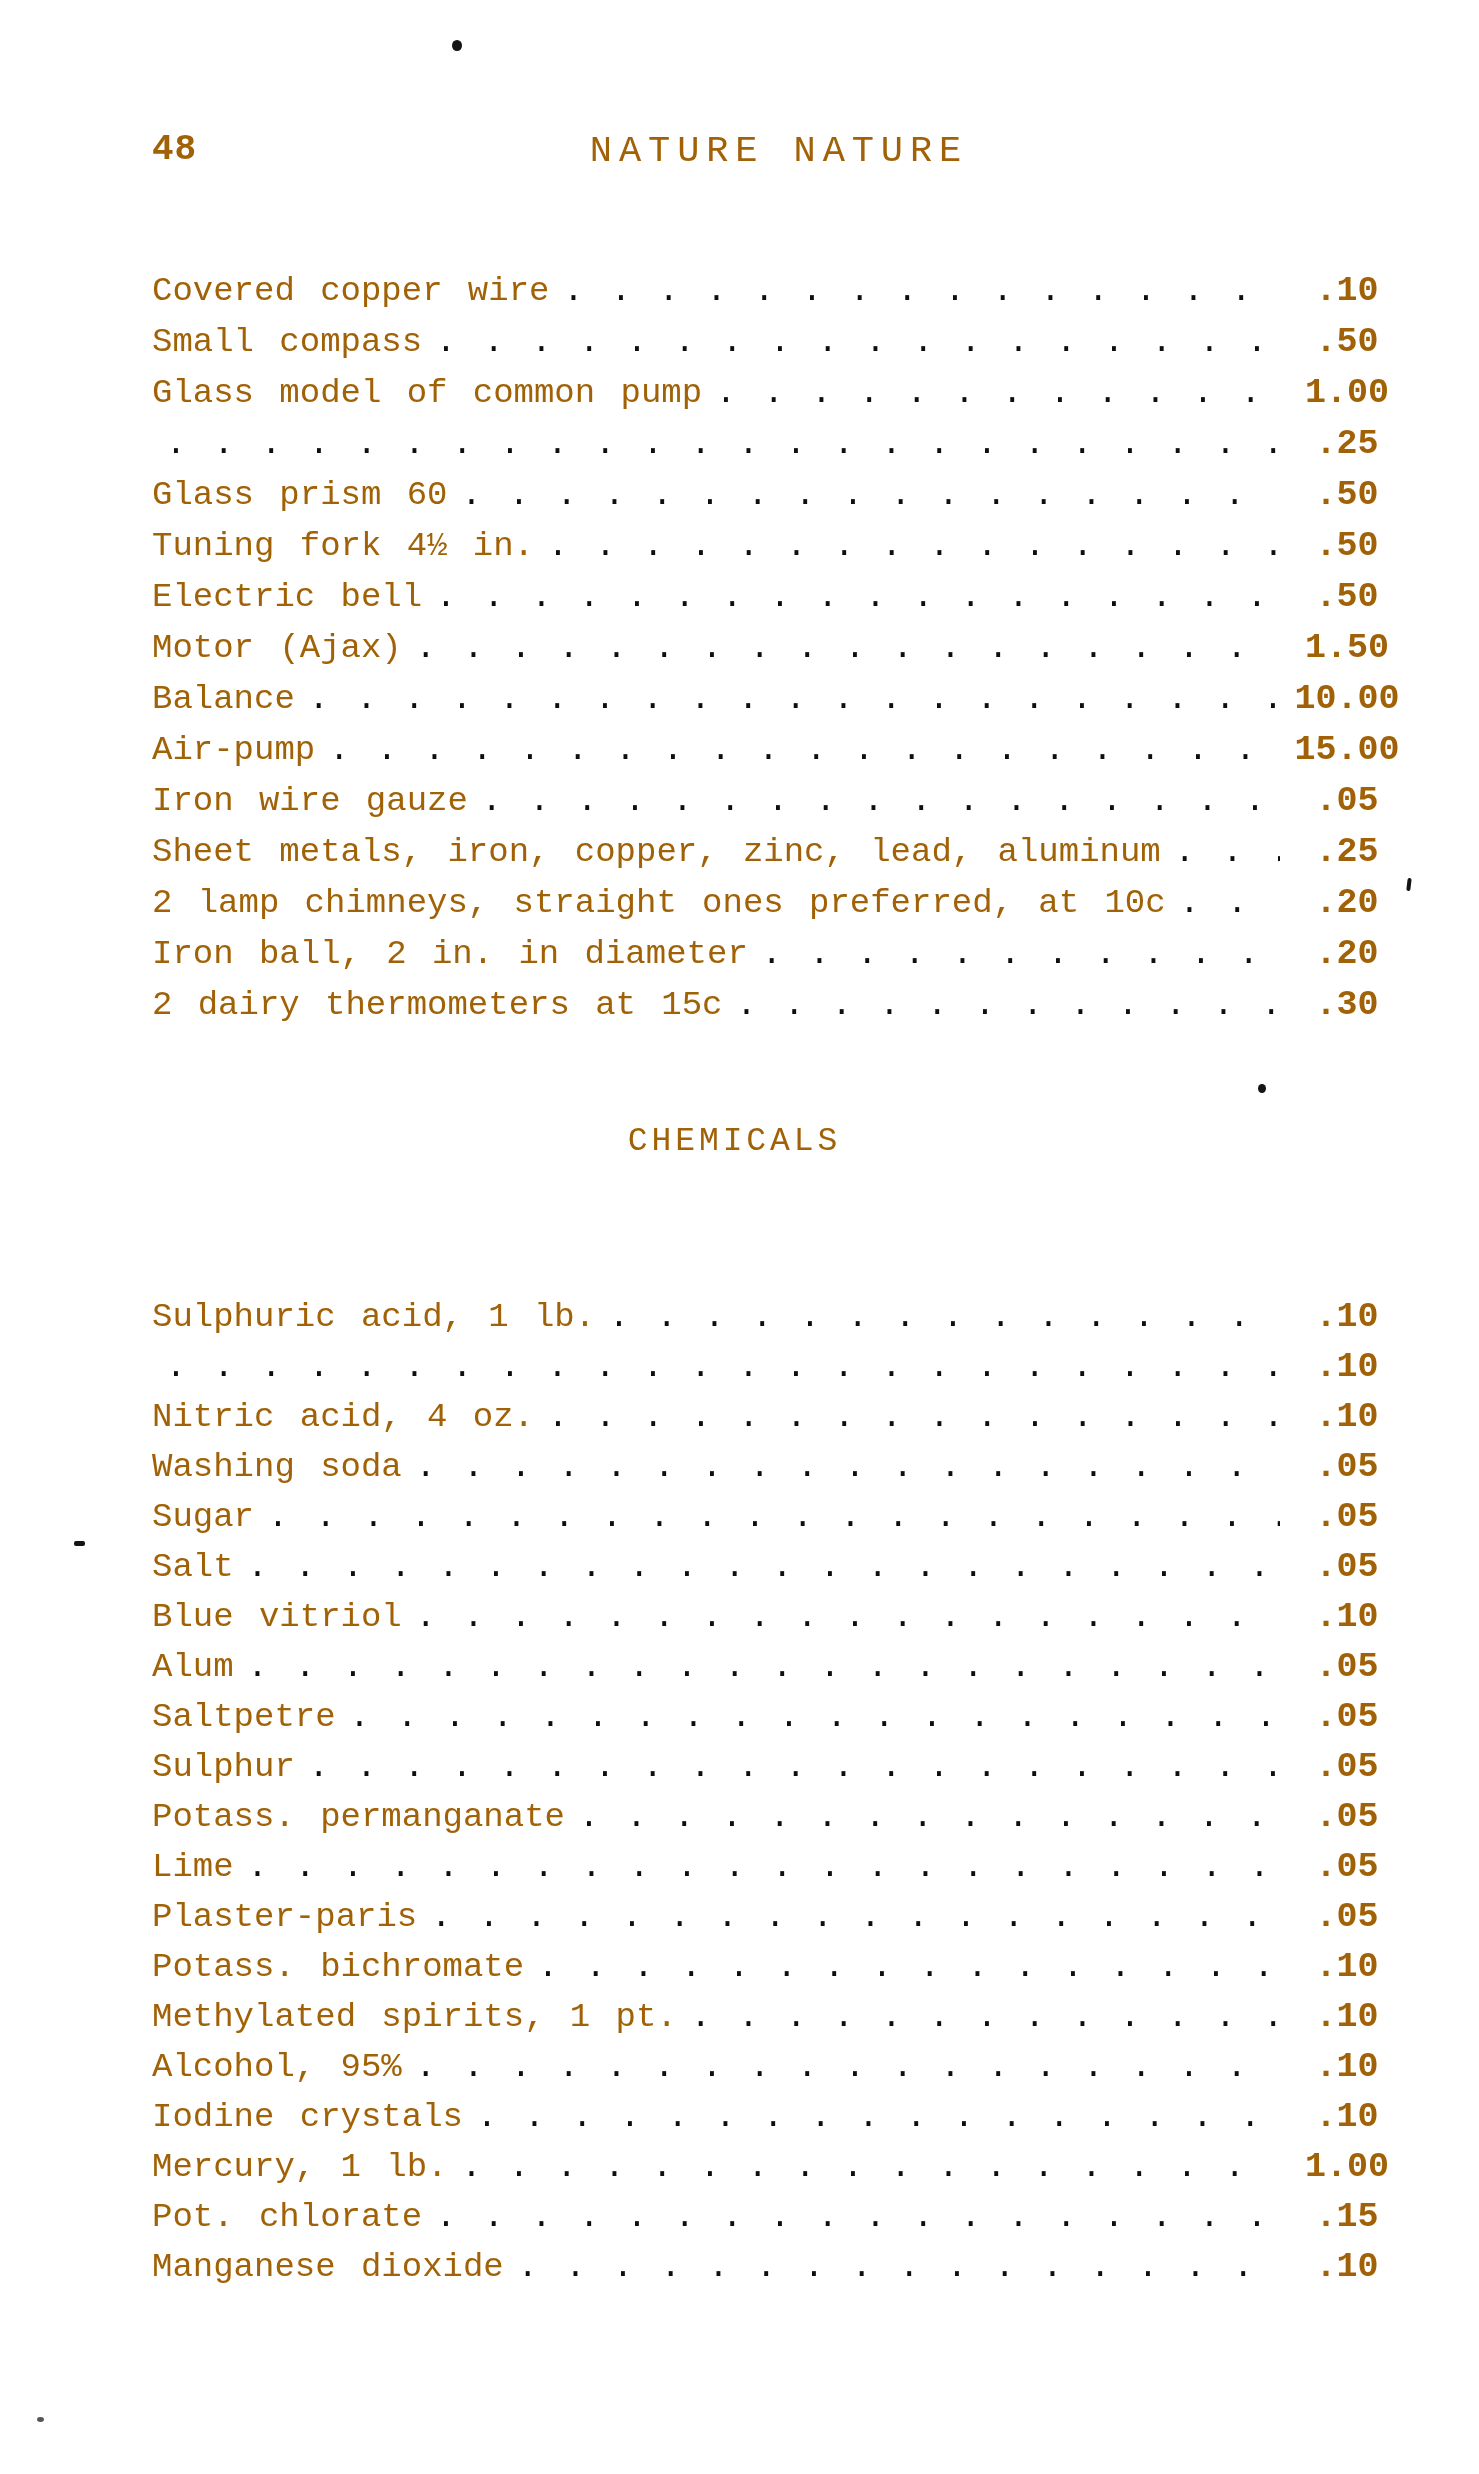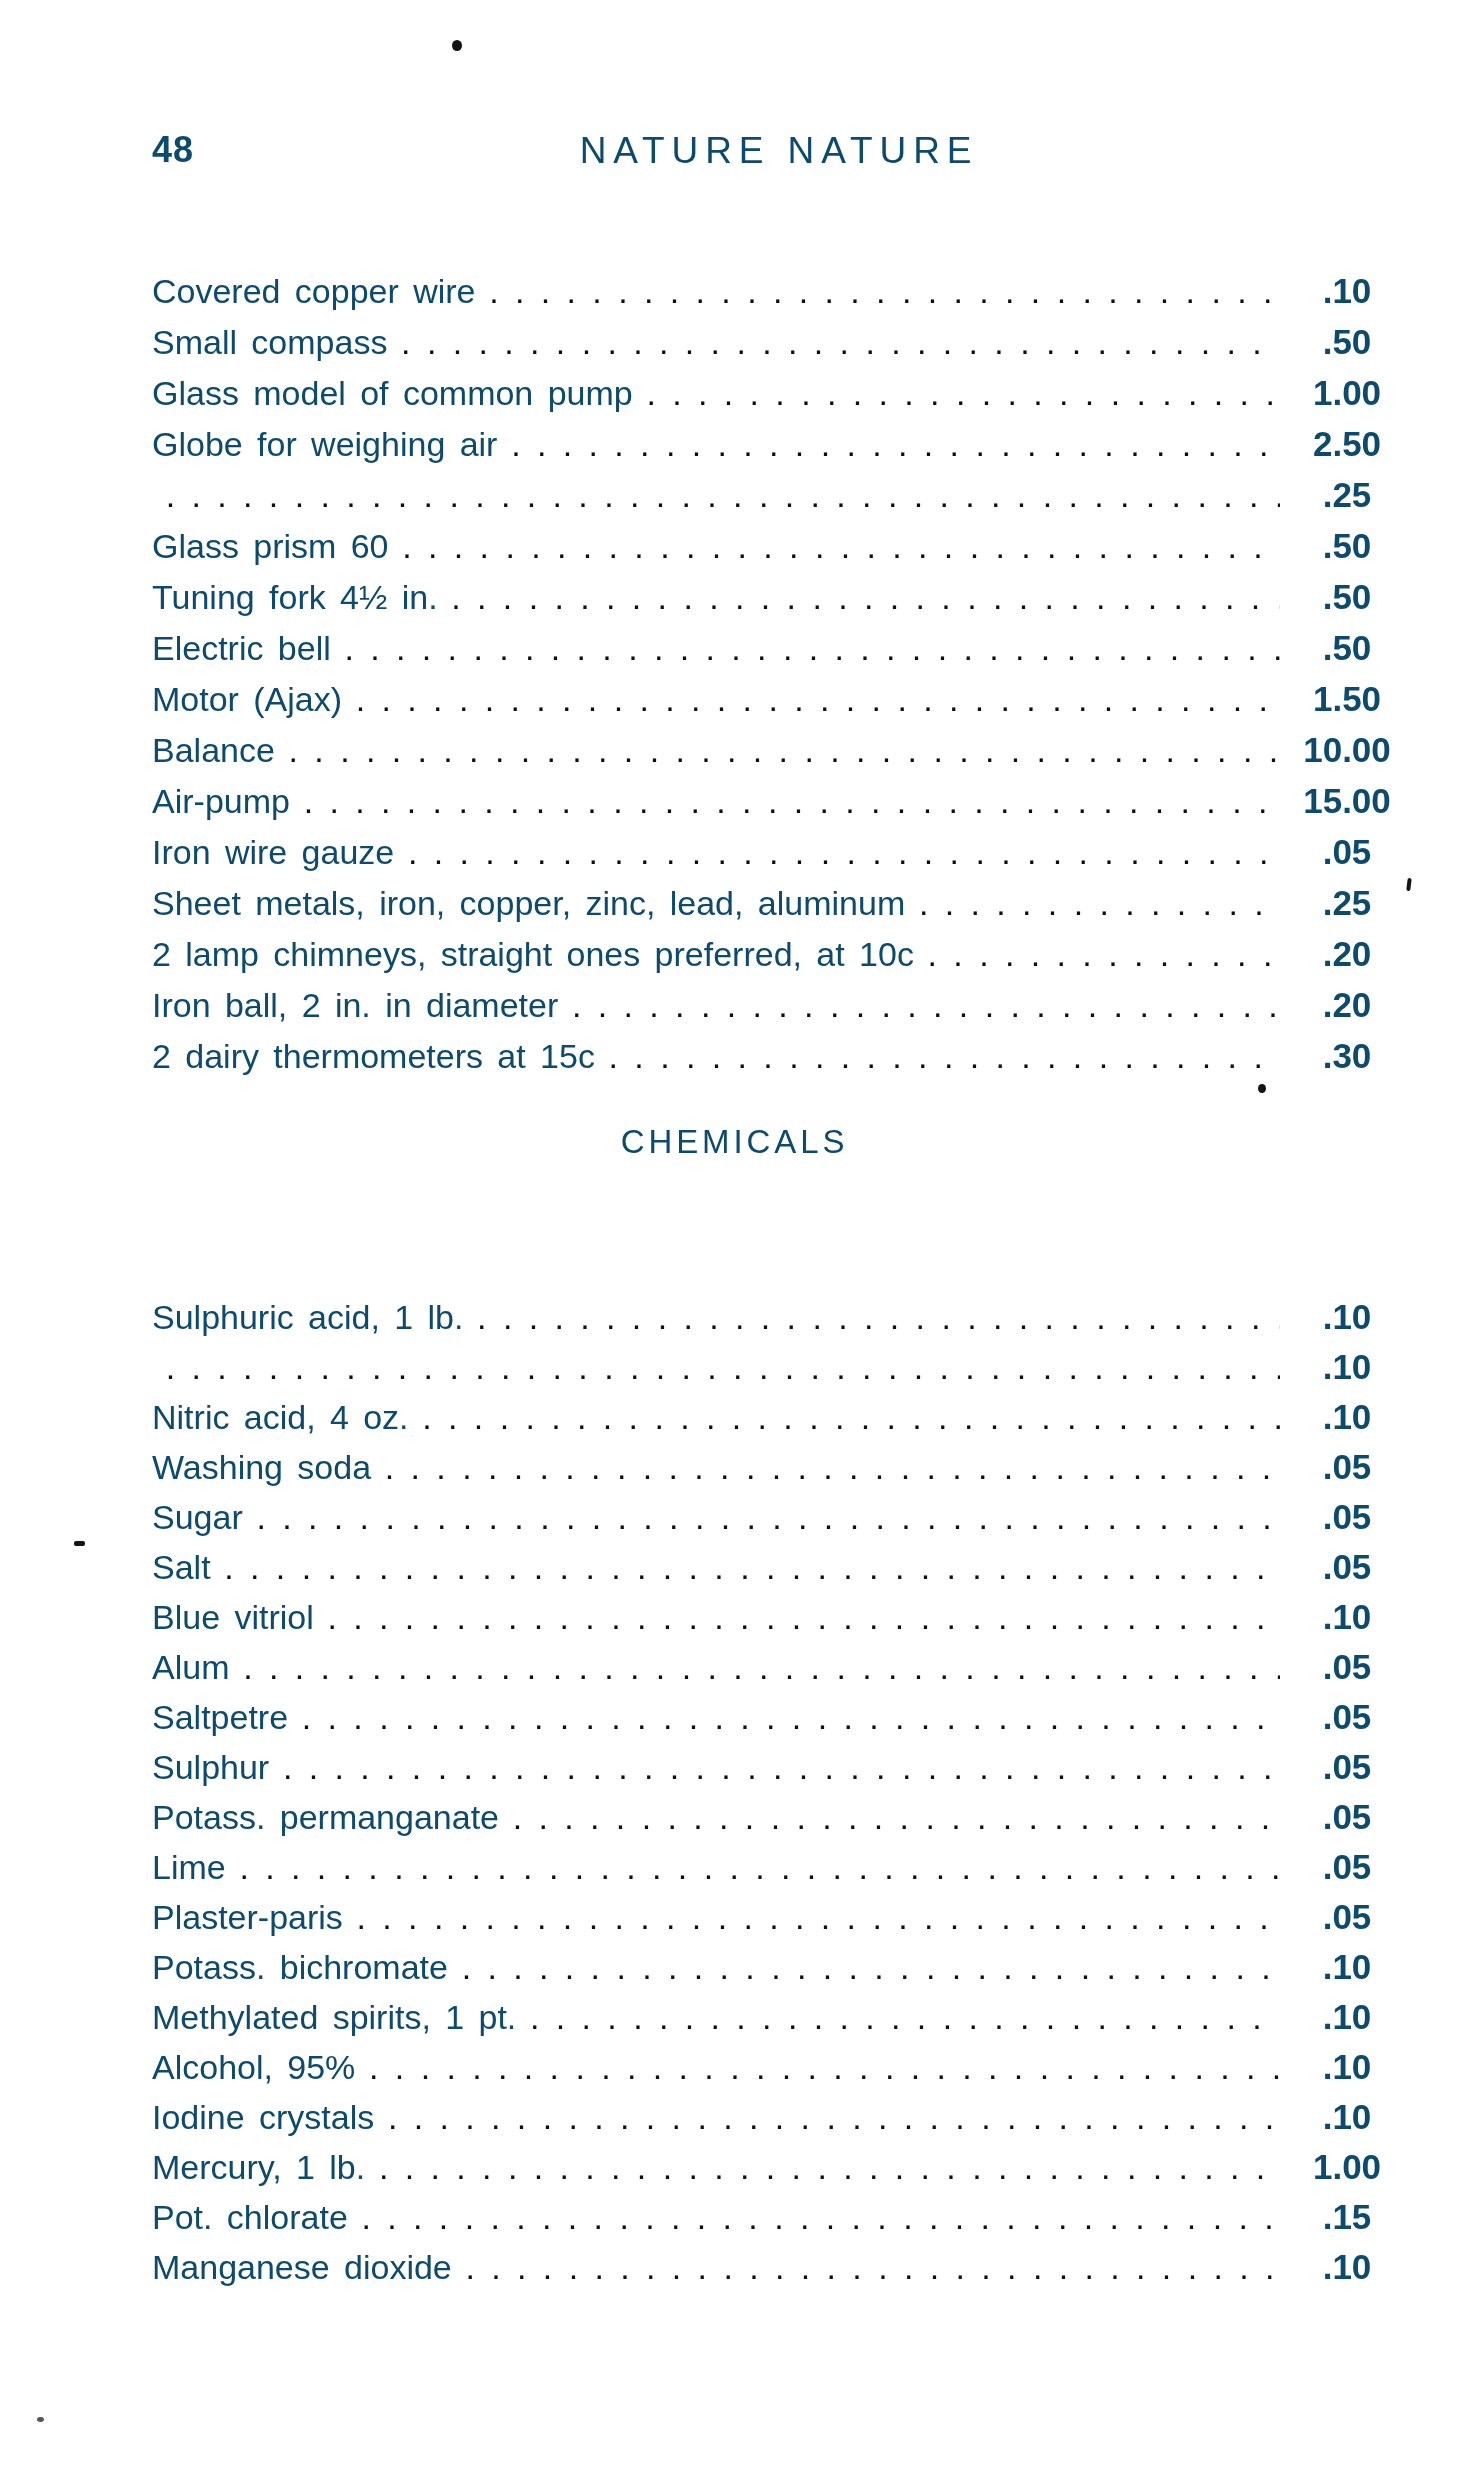--- a/index.html
+++ b/index.html
@@ -5,22 +5,22 @@
   html, body {
     margin: 0;
     padding: 0;
     background: #ffffff;
   }
   .page {
     position: relative;
     width: 1479px;
     height: 2475px;
     background: #ffffff;
-    font-family: Liberation Sans, sans-serif;
-    color: #0c4a6e;
+    font-family: Liberation Mono, monospace;
+    color: #a16207;
     overflow: hidden;
   }
 
   
   .page-header {
     position: absolute;
     top: 129px;
     left: 152px;
     right: 73px;
     height: 51px;
@@ -138,25 +138,20 @@
         <span class="dots"></span>
         <span class="price">.50</span>
       </div>
 
       <div class="row">
         <span class="item">Glass model of common pump</span>
         <span class="dots"></span>
         <span class="price">1.00</span>
       </div>
 
-      <div class="row">
-        <span class="item">Globe for weighing air</span>
-        <span class="dots"></span>
-        <span class="price">2.50</span>
-      </div>
 
       <div class="row">
         <span class="dots"></span>
         <span class="price">.25</span>
       </div>
 
       <div class="row">
         <span class="item">Glass prism 60</span>
         <span class="dots"></span>
         <span class="price">.50</span>

